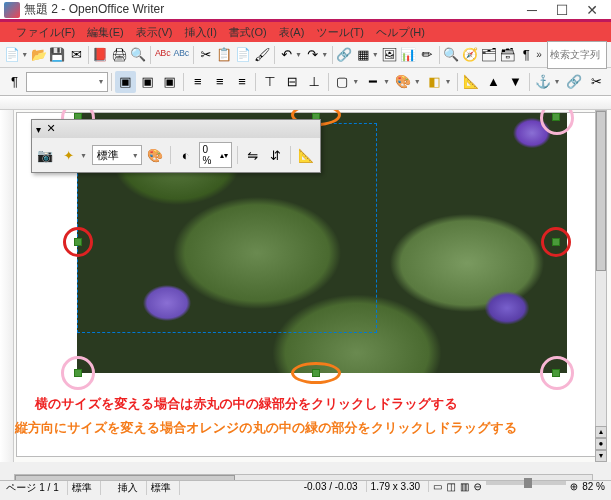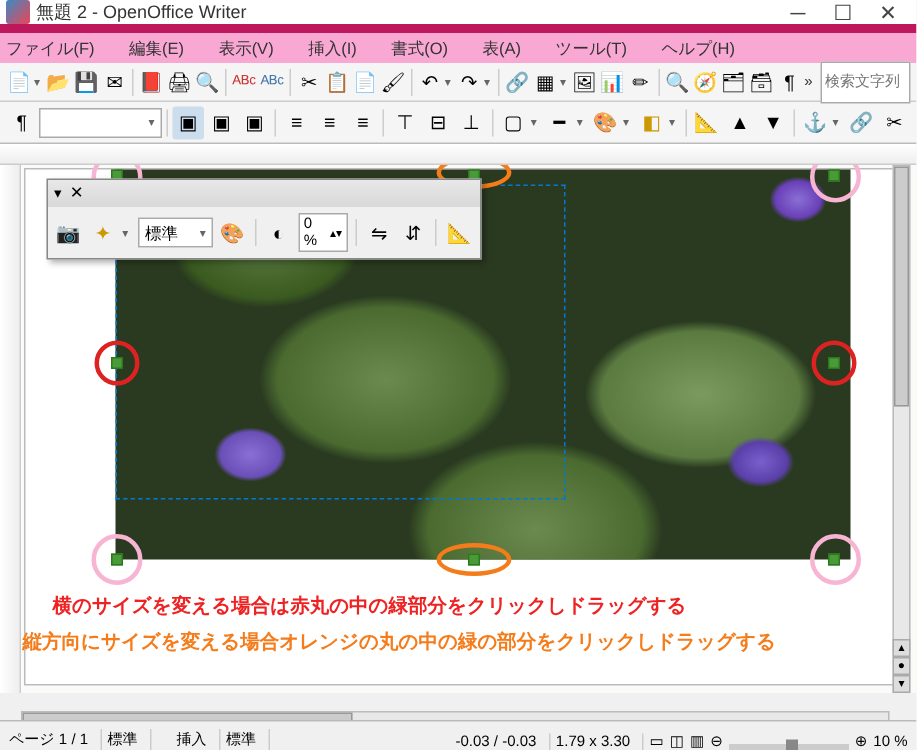--- a/index.html
+++ b/index.html
@@ -1,24 +1,24 @@
 <!DOCTYPE html>
 <html><head>
 <meta charset="utf-8">
 <style>
 * { box-sizing: border-box; margin: 0; padding: 0; }
 body { font-family: "MS UI Gothic", "Meiryo", sans-serif; font-size: 11px; background: #f0f0f0; width: 611px; height: 500px; overflow: hidden; position: relative; }
 
-.titlebar { height: 22px; background: #fff; display: flex; align-items: center; padding: 0 4px; border-bottom: 6px solid #be185d; }
+.titlebar { height: 22px; background: #fff; display: flex; align-items: center; padding: 0 4px; border-bottom: 3px solid #be185d; }
 .titlebar .icon { width: 16px; height: 16px; margin-right: 4px; background: linear-gradient(135deg,#3b8ac4,#e45); border-radius: 2px; }
 .titlebar .title { flex: 1; font-size: 12px; color: #333; }
 .winbtns { display: flex; }
 .winbtn { width: 30px; height: 22px; display: flex; align-items: center; justify-content: center; font-size: 14px; color: #444; }
 
-.menubar { height: 20px; background: #f9a8d4; display: flex; align-items: center; padding: 0 0; gap: 15px; font-size: 11px; }
+.menubar { height: 20px; background: #ef4444; display: flex; align-items: center; padding: 0 12px; gap: 4px; font-size: 11px; }
 .menuitem { padding: 2px 4px; color: #333; }
 
 .toolbar { height: 26px; background: #f5f5f5; display: flex; align-items: center; padding: 0 4px; gap: 1px; border-bottom: 1px solid #ccc; }
 .tbtn { width: 22px; height: 22px; display: flex; align-items: center; justify-content: center; border-radius: 2px; font-size: 13px; }
 .sep { width: 1px; height: 18px; background: #ccc; margin: 0 2px; }
 .tdrop { width: 8px; font-size: 8px; color: #666; }
 .searchbox { margin-left: auto; border: 1px solid #aaa; background: #fff; width: 60px; height: 28px; padding: 12px 2px; font-size: 10px; color: #888; }
 .more { width: 12px; font-size: 10px; color: #333; }
 
 .toolbar2 { height: 28px; background: #f5f5f5; display: flex; align-items: center; padding: 0 4px; gap: 1px; border-bottom: 1px solid #bbb; }
@@ -63,21 +63,21 @@
 .anno { position: absolute; font-size: 13px; font-weight: bold; line-height: 1.4; }
 .anno.red-t { color: #e22; left: 18px; top: 282px; }
 .anno.orange-t { color: #f57c1a; left: -2px; top: 306px; width: 600px; }
 
 .hscroll { position: absolute; bottom: 14px; left: 14px; right: 18px; height: 12px; background: #e8e8e8; border: 1px solid #bbb; display:flex; }
 .hscroll .thumb { width: 220px; height: 100%; background: #ccc; border: 1px solid #999; }
 .vscroll { position: absolute; right: 4px; top: 0; bottom: 28px; width: 12px; background: #e8e8e8; border: 1px solid #bbb; }
 .vscroll .thumb { height: 160px; width: 100%; background: #ccc; border: 1px solid #999; }
 .navbtn { width: 12px; height: 12px; background: #ddd; border: 1px solid #aaa; font-size: 8px; text-align: center; line-height: 10px; }
 
-.statusbar { position: absolute; bottom: 0; left: 0; right: 0; height: 20px; background: #f0f0f0; border-top: 1px solid #bbb; display: flex; align-items: flex-end; font-size: 10px; gap: 4px; padding: 0 6px; }
+.statusbar { position: absolute; bottom: 0; left: 0; right: 0; height: 20px; background: #f0f0f0; border-top: 1px solid #bbb; display: flex; align-items: flex-start; font-size: 10px; gap: 4px; padding: 0 6px; }
 .statusbar .cell { border-right: 1px solid #ccc; padding-right: 8px; }
 .statusbar .spacer { flex: 1; }
 .zoom-slider { width: 80px; height: 4px; background: #ccc; position: relative; }
 .zoom-slider .zthumb { position: absolute; left: 38px; top: -3px; width: 8px; height: 10px; background: #888; }
 </style>
 </head>
 <body>
 
 <div class="titlebar">
   <div class="icon"></div>
@@ -264,14 +264,14 @@
   <span class="cell">-0.03 / -0.03</span>
   <span class="cell">1.79 x 3.30</span>
   <span>▭</span>
   <span>◫</span>
   <span>▥</span>
   <span>⊖</span>
   <div class="zoom-slider">
       <div class="zthumb"></div>
     </div>
   <span>⊕</span>
-  <span>10 %</span>
+  <span>82 %</span>
 </div>
 
 </body></html>

